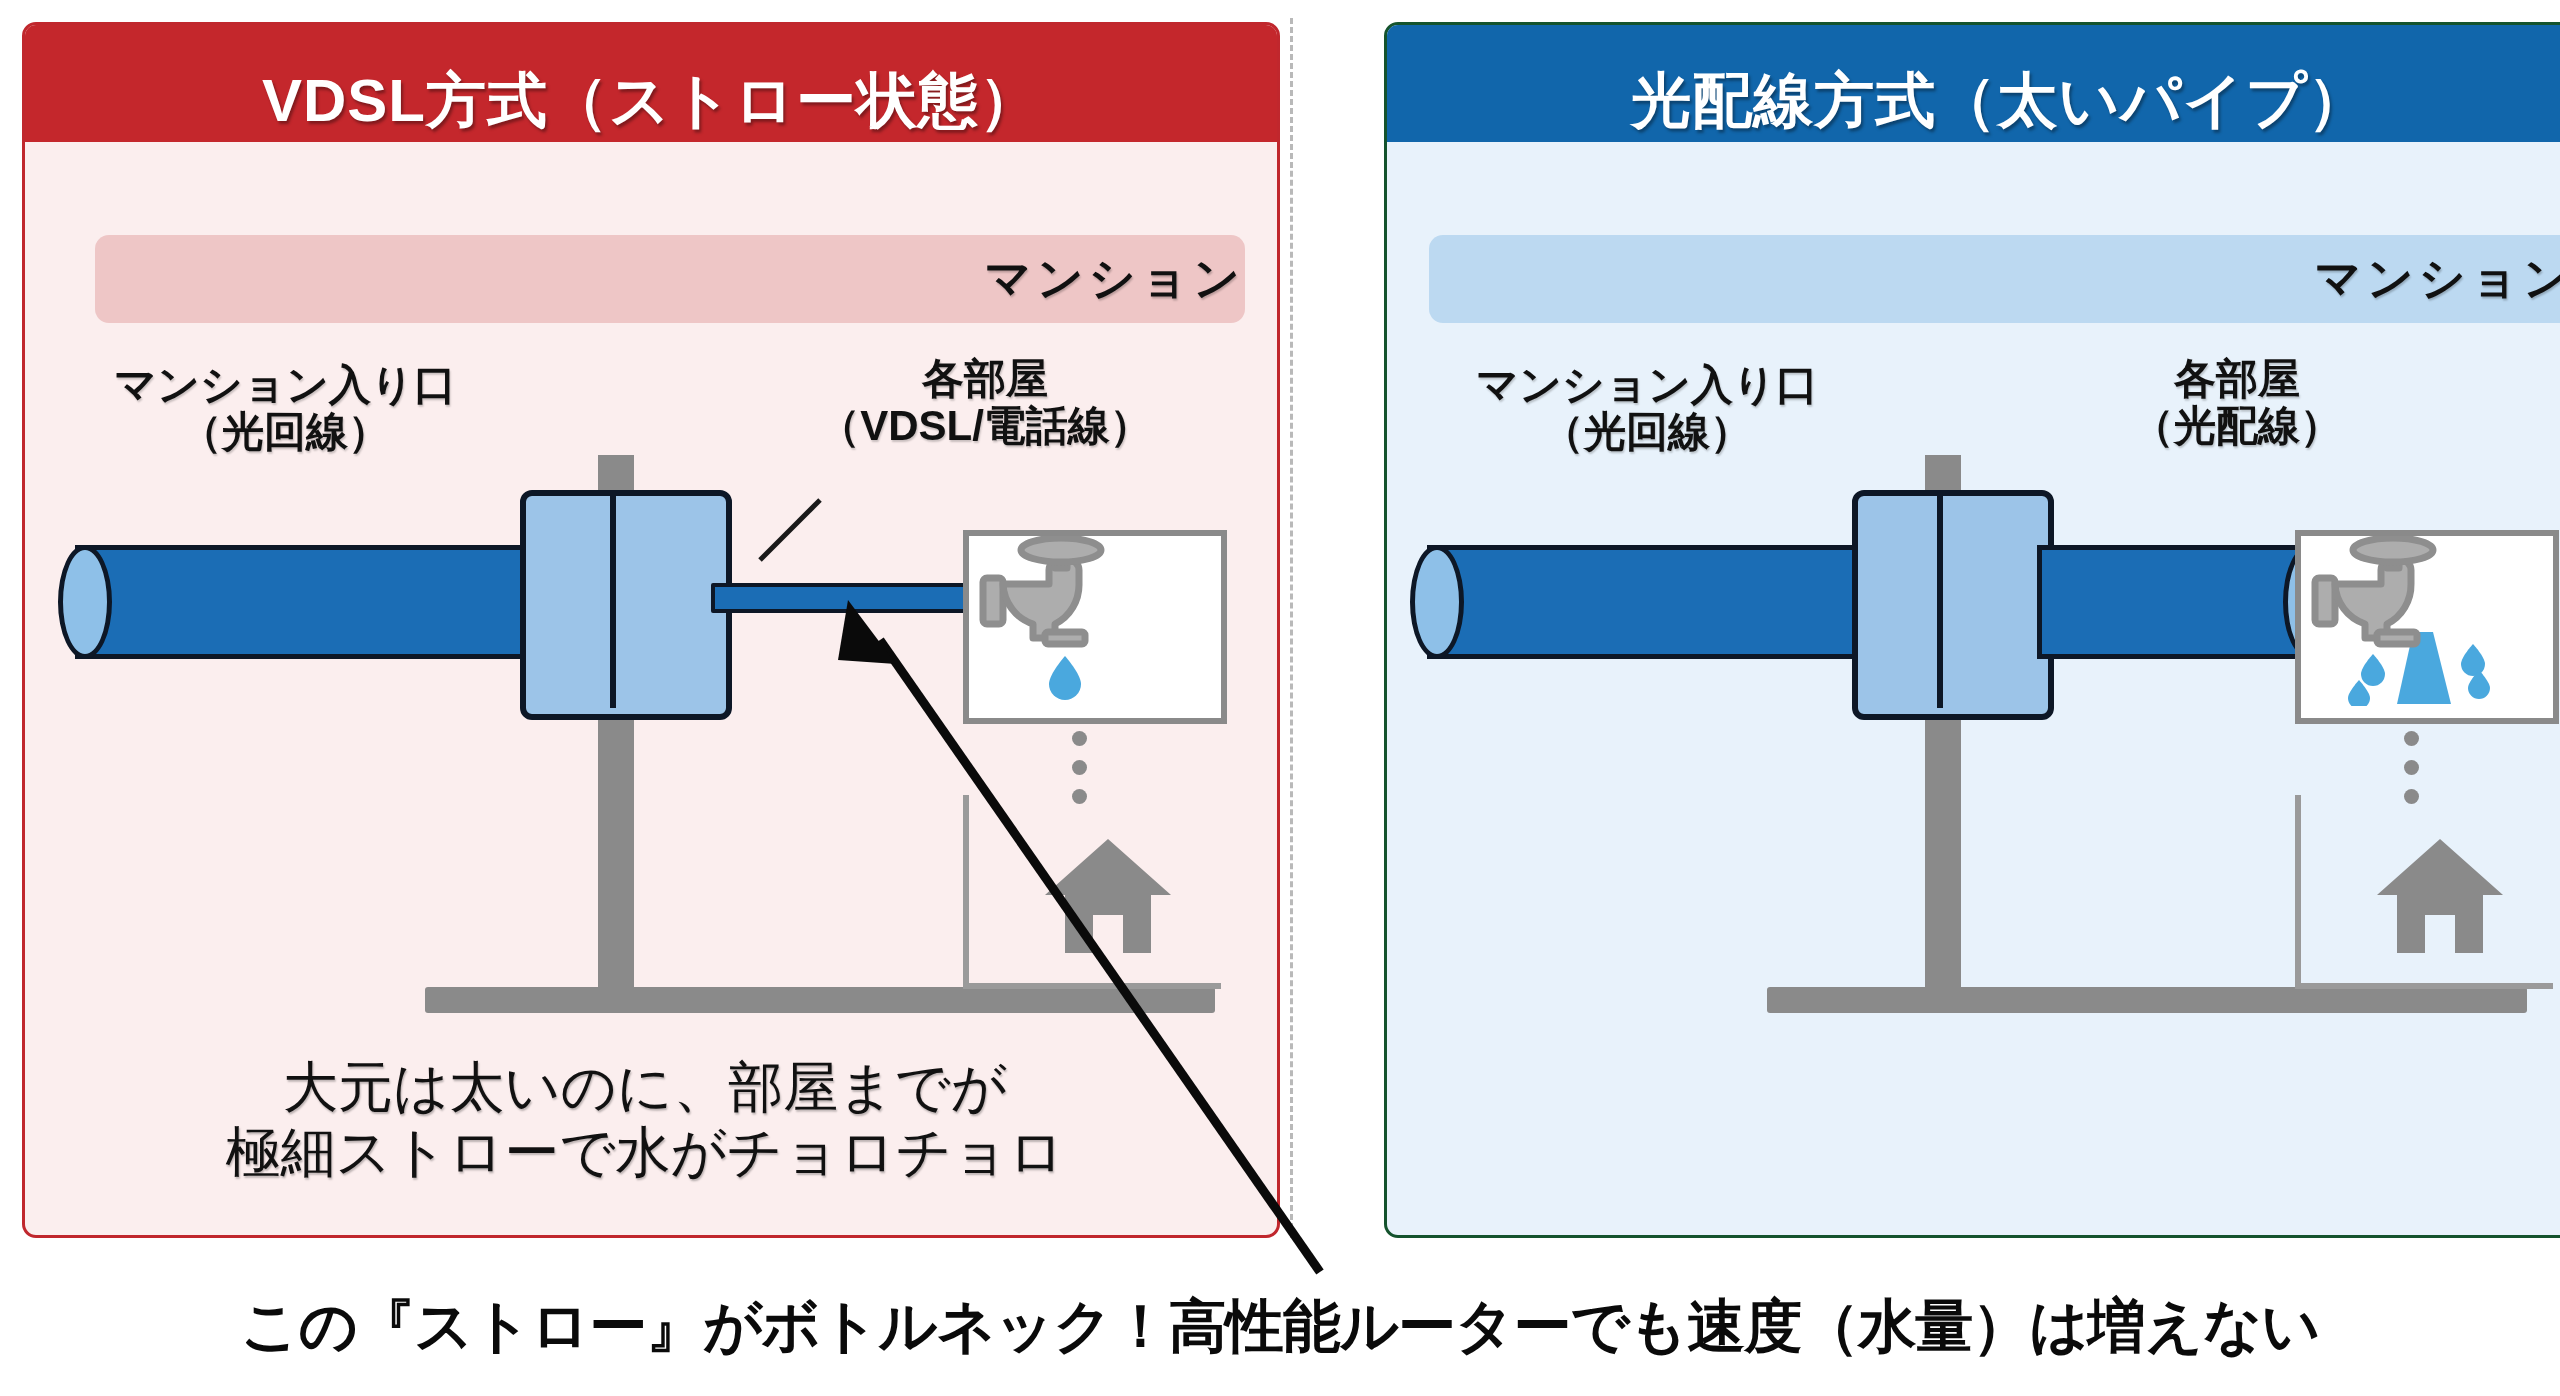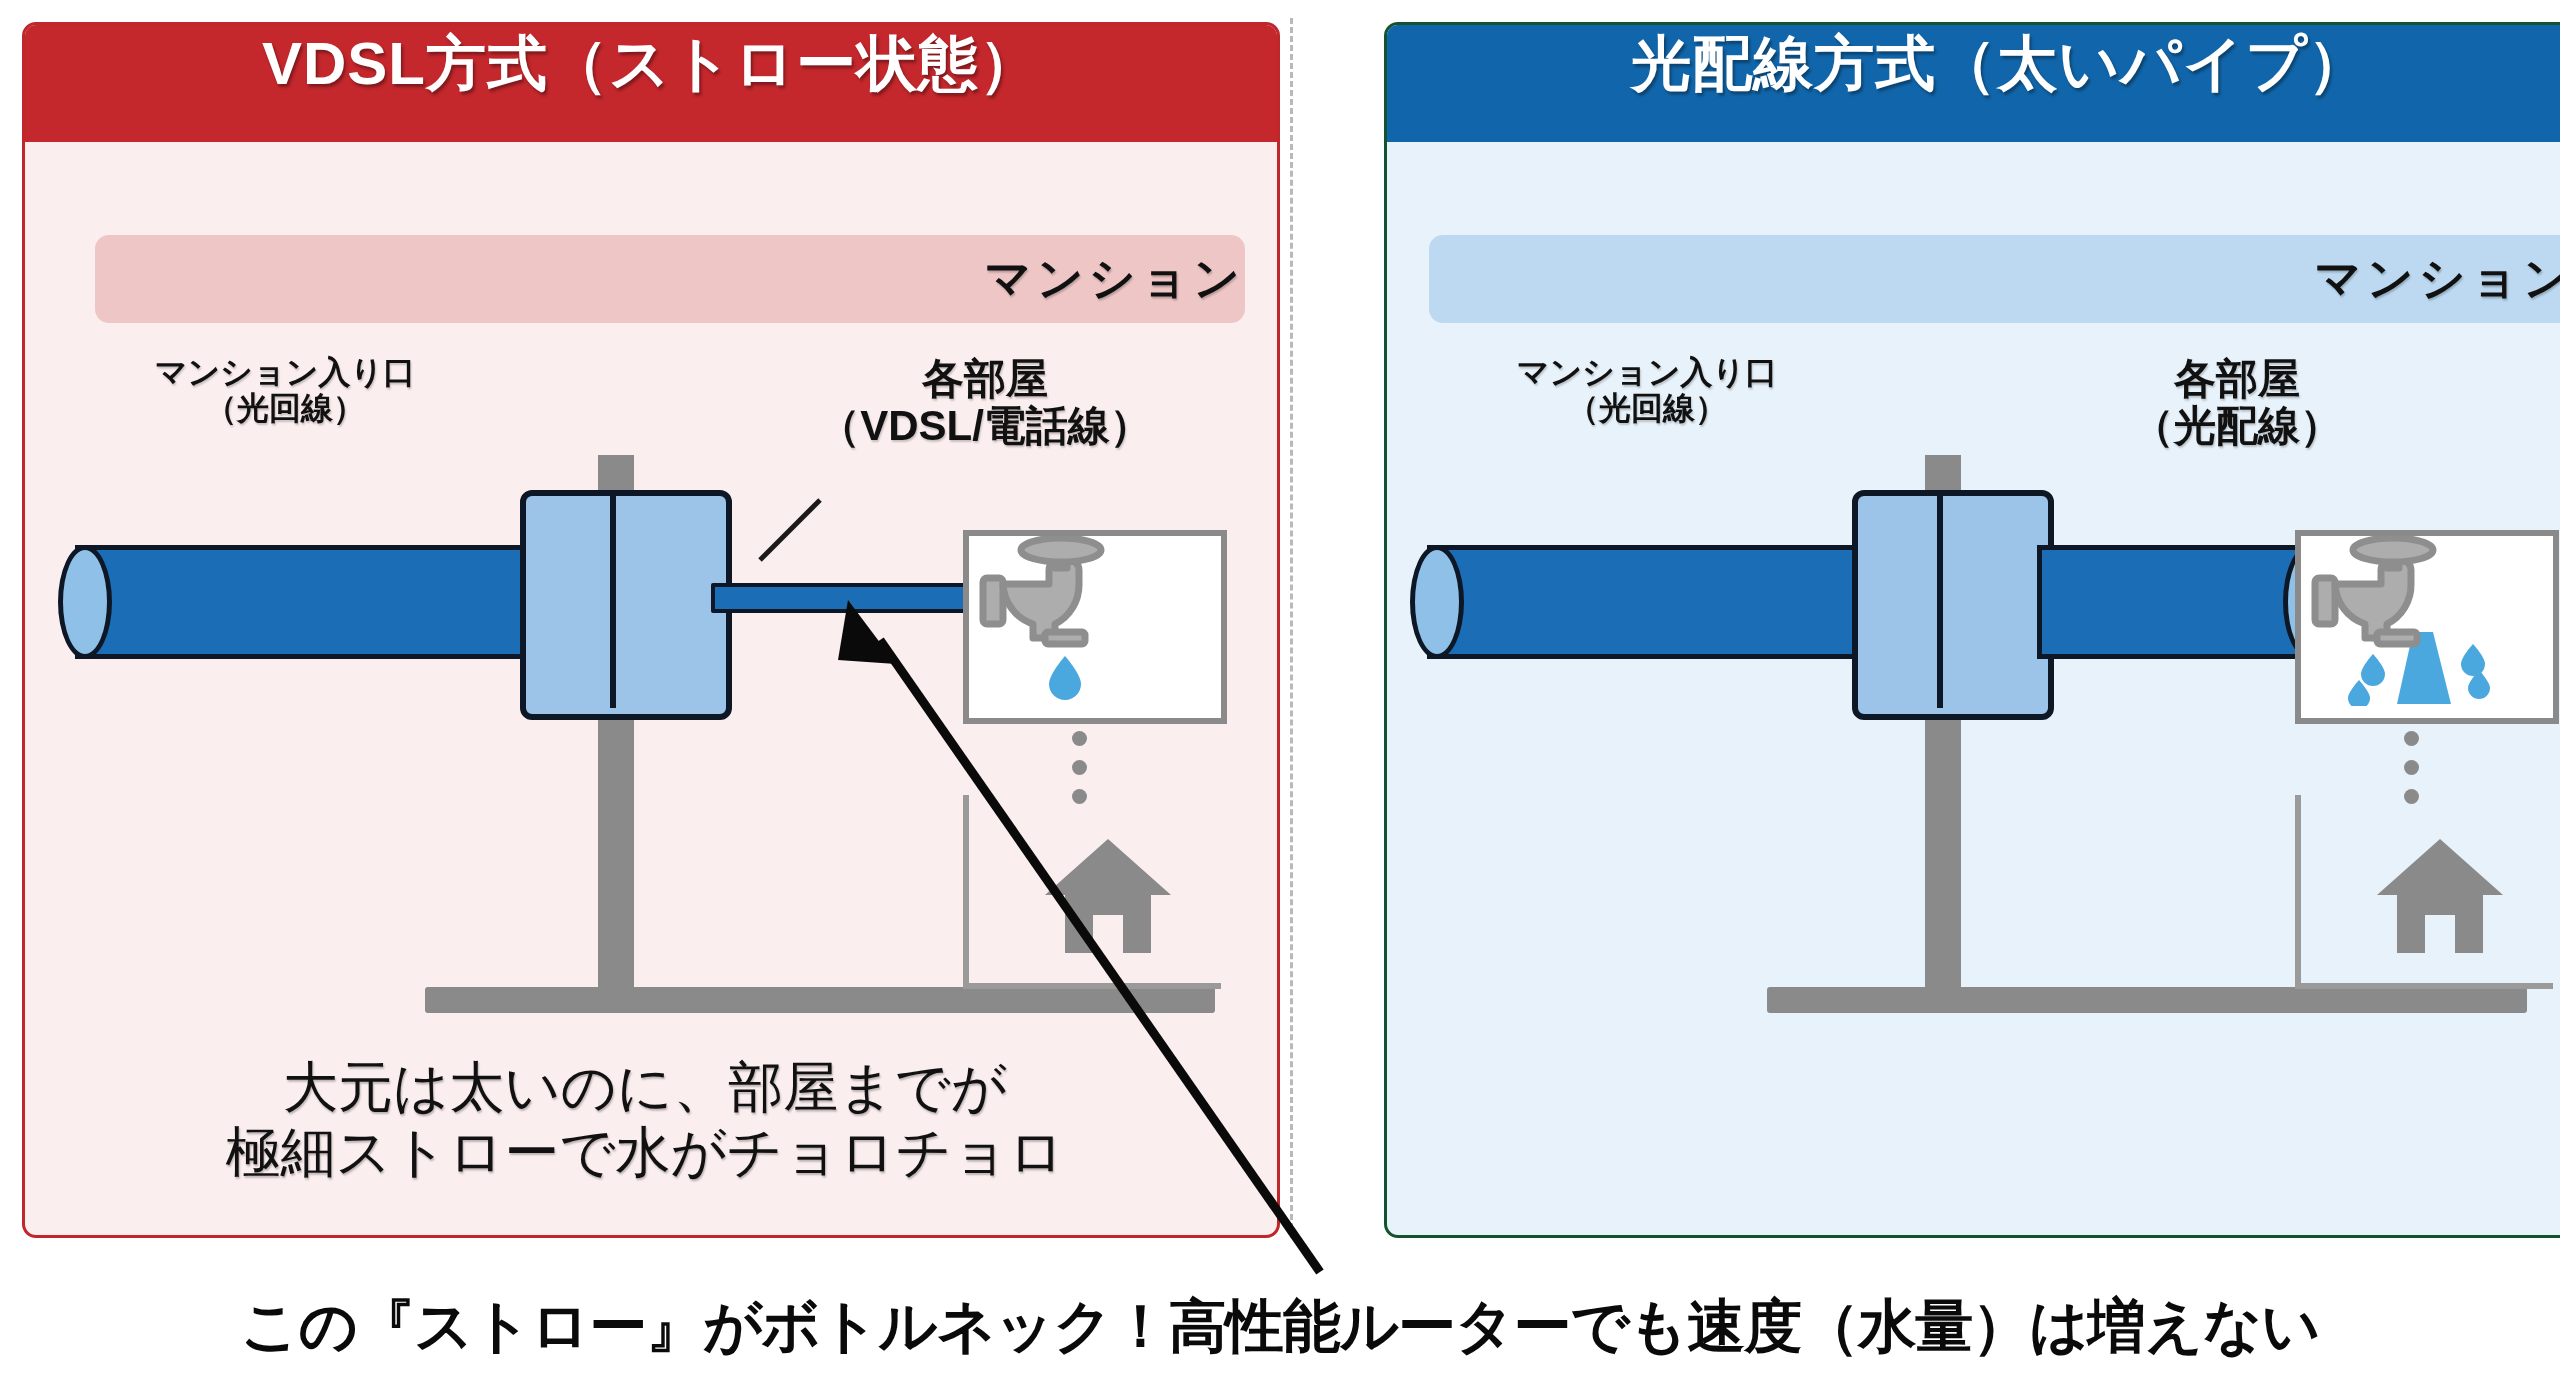--- a/index.html
+++ b/index.html
@@ -9,21 +9,21 @@
     color:#111;
   }
   .stage{position:absolute;inset:0;}
 
   
   .panel{position:absolute;top:22px;height:1210px;border-radius:14px;overflow:hidden;}
   .panel-left{left:22px;width:1252px;background:#fbeeee;border:3px solid #c0272d;}
   .panel-right{left:1384px;width:1226px;background:#e8f2fb;border:3px solid #14532d;}
 
   .panel-head{position:absolute;left:-1px;right:-1px;top:-1px;height:118px;
-              display:flex;align-items:flex-start;justify-content:center;}
+              display:flex;align-items:flex-end;justify-content:center;}
   .panel-head-left{background:#c4272c;}
   .panel-head-right{background:#1166ab;}
   .panel-head span{
     color:#ffffff;font-weight:bold;font-size:60px;letter-spacing:1px;
     text-shadow:2px 3px 3px rgba(0,0,0,.35);white-space:nowrap;
   }
 
   
   .divider{position:absolute;left:1290px;top:18px;width:0;height:1220px;
            border-left:3px dashed #b9b9b9;}
@@ -32,21 +32,21 @@
   .mansion-band{position:absolute;height:88px;border-radius:14px;
                 display:flex;align-items:center;justify-content:flex-end;}
   .mansion-band span{font-size:46px;font-weight:bold;letter-spacing:5px;
                      text-shadow:1px 2px 2px rgba(0,0,0,.22);}
   .band-left{left:70px;top:210px;width:1150px;background:#eec6c6;}
   .band-right{left:42px;top:210px;width:1146px;background:#bcd9f1;}
 
   
   .lbl{position:absolute;font-weight:bold;line-height:1.12;text-align:center;
        text-shadow:1px 2px 2px rgba(0,0,0,.2);white-space:pre-line;}
-  .lbl-entry{font-size:32px;}
+  .lbl-entry{font-size:42px;margin-top:6px;}
   .lbl-room{font-size:42px;}
 
   
   .pillar{position:absolute;background:#8a8a8a;}
   .floor{position:absolute;background:#8a8a8a;border-radius:3px;}
 
   
   .pipe-body{position:absolute;background:#1b6db5;border:5px solid #0d1726;}
   .pipe-cap{position:absolute;background:#8ec0e8;border:5px solid #0d1726;border-radius:50%;}
 

